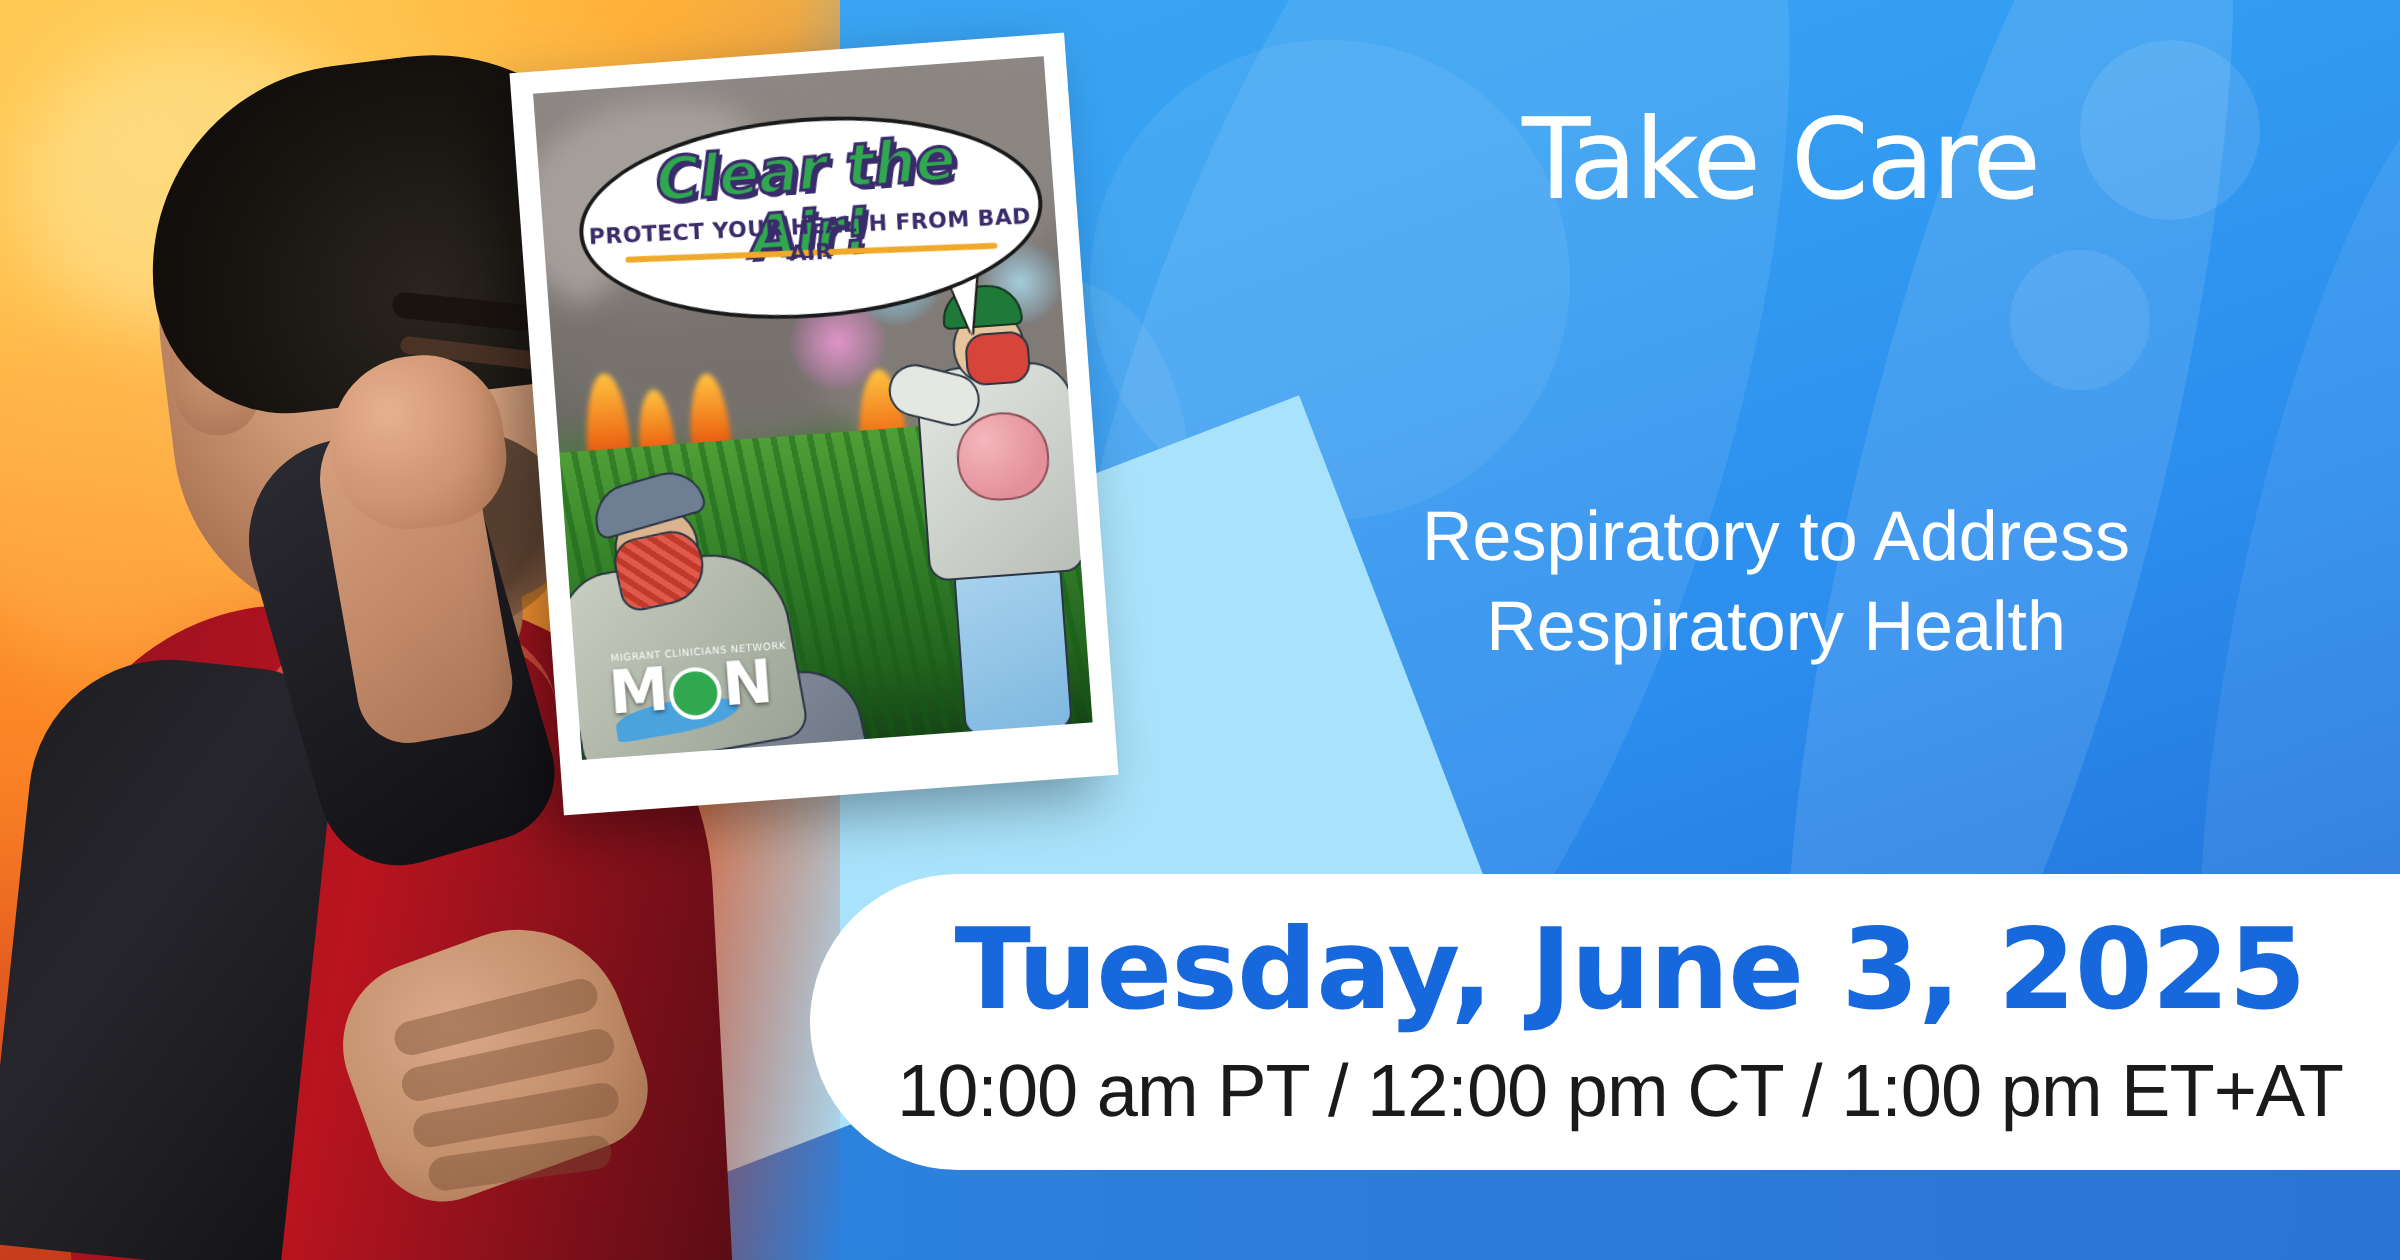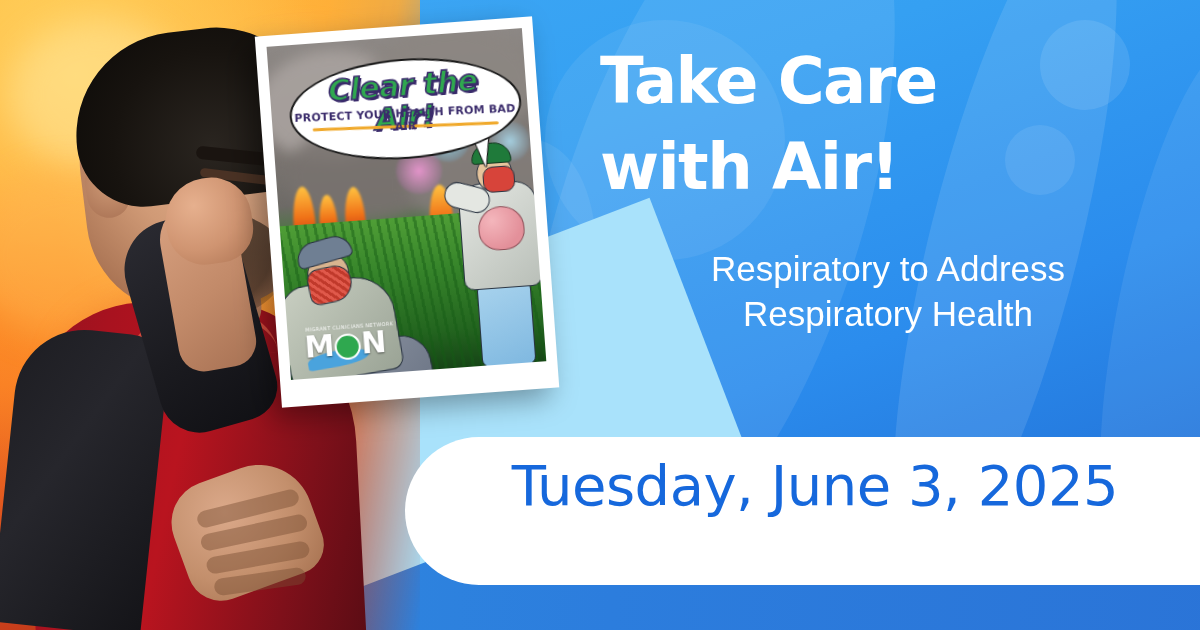--- a/index.html
+++ b/index.html
@@ -409,25 +409,25 @@
     font-size: 5px;
     color: rgba(255,255,255,0.9);
     letter-spacing: 0.3px;
   }
 
   
   .headline {
     position: absolute;
     left: 600px; top: 38px;
     width: 580px;
-    text-align: left;
+    text-align: center;
     color: #ffffff;
     font-family: "DejaVu Sans", sans-serif;
-    font-weight: bold;
-    font-size: 64px;
+    font-weight: normal;
+    font-size: 56px;
     line-height: 86px;
     letter-spacing: -1.5px;
   }
   .subhead {
     position: absolute;
     left: 588px; top: 246px;
     width: 600px;
     text-align: center;
     color: #ffffff;
     font-family: "Liberation Sans", sans-serif;
@@ -444,21 +444,21 @@
     background: #ffffff;
     border-radius: 74px 0 0 74px;
   }
   .date-line {
     position: absolute;
     left: 60px; top: 16px;
     width: 700px;
     text-align: center;
     color: #1668dc;
     font-family: "DejaVu Sans", sans-serif;
-    font-weight: normal;
+    font-weight: bold;
     font-size: 56px;
     letter-spacing: -0.5px;
   }
   .time-line {
     position: absolute;
     left: 30px; top: 88px;
     width: 750px;
     text-align: center;
     color: #1a1a1a;
     font-family: "Liberation Sans", sans-serif;
@@ -563,25 +563,25 @@
           <span class="mcn-o"></span>
           <span>N</span>
         </div>
 
       </div>
     </div>
   </div>
 
   <div class="headline">
     <div>Take Care</div>
-    <div>with Air!</div>
   </div>
 
   <div class="subhead">
     <div>Respiratory to Address</div>
     <div>Respiratory Health</div>
   </div>
 
   <div class="date-banner">
     <div class="date-line">Tuesday, June 3, 2025</div>
+    <div class="time-line">10:00 am PT / 12:00 pm CT / 1:00 pm ET+AT</div>
   </div>
 
 </div>
 
 </body></html>

